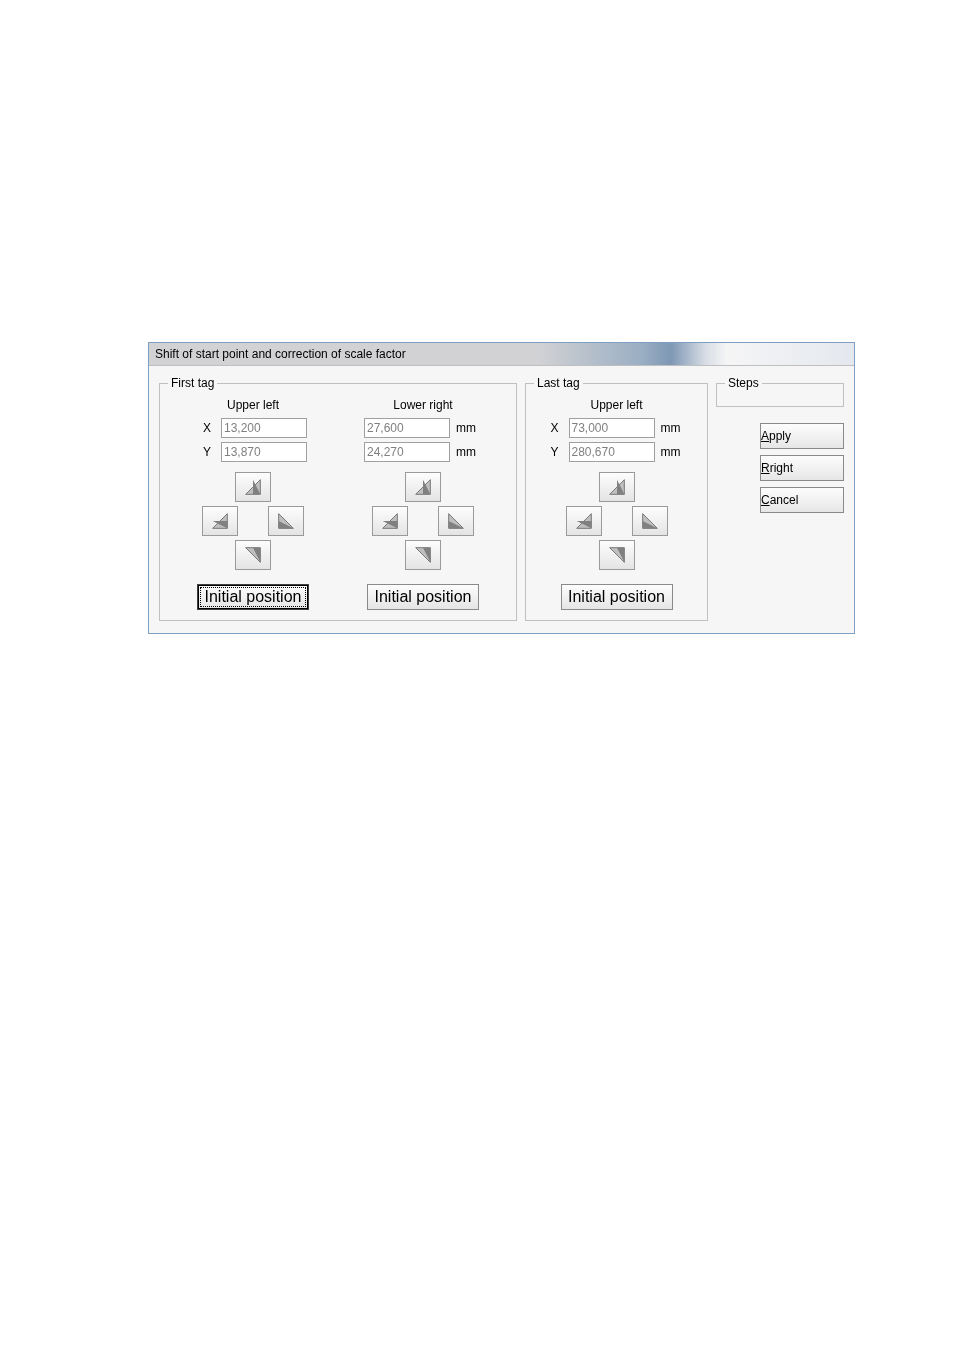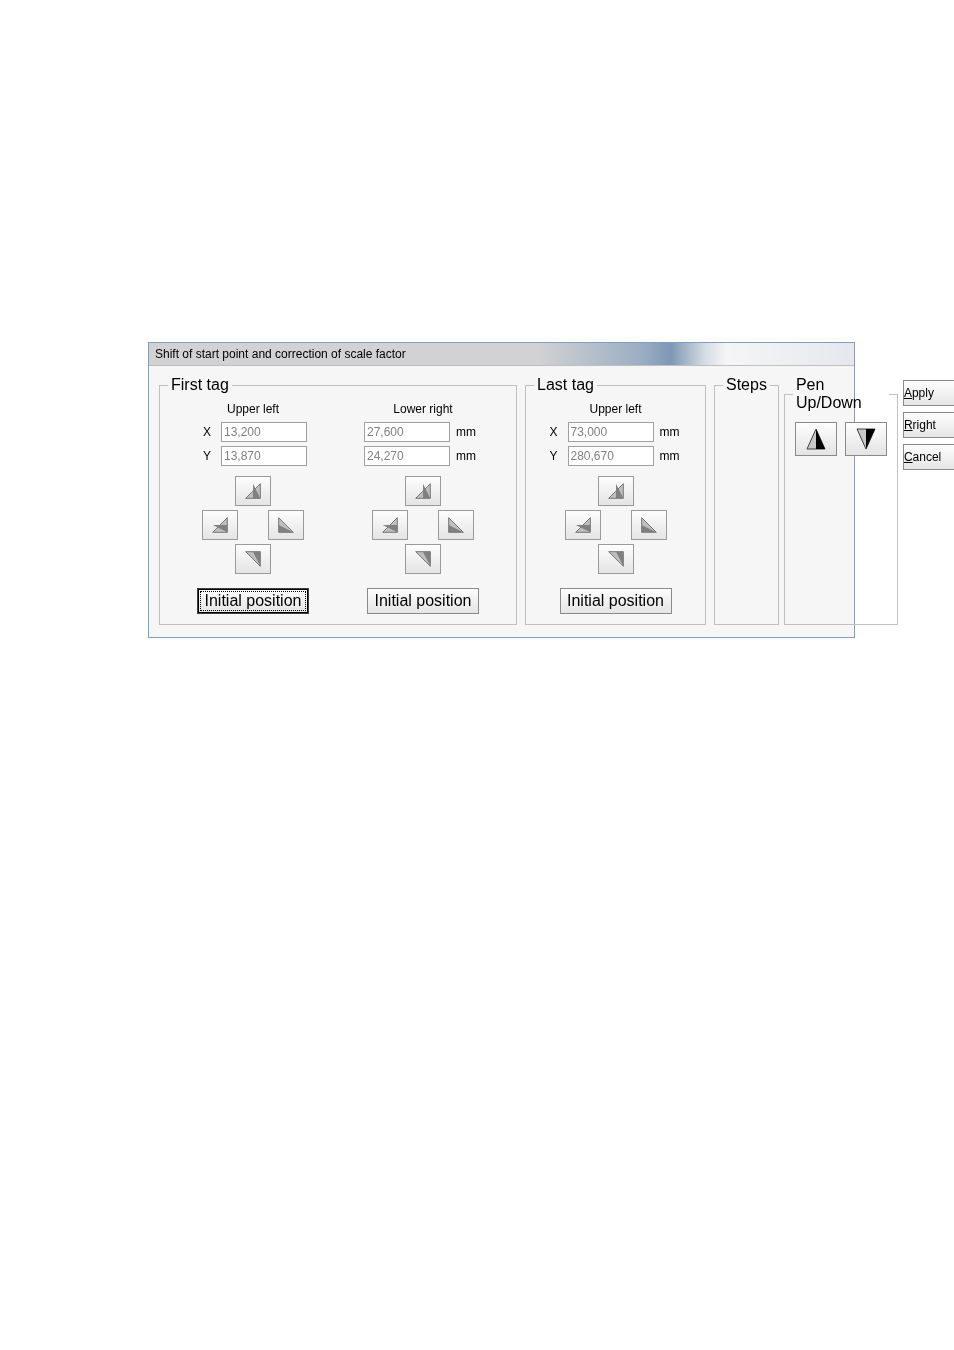--- a/index.html
+++ b/index.html
@@ -39,27 +39,27 @@
     box-sizing: border-box;
   }
   fieldset {
     border: 1px solid #c0c0c0;
     margin: 0;
     padding: 6px 8px 10px 8px;
     position: relative;
     box-sizing: border-box;
   }
   fieldset > legend {
-    font-size: 16px;
+    font-size: 12px;
     padding: 0 3px;
     color: #000;
   }
   .first-tag { width: 360px; }
   .last-tag  { width: 192px; }
-  .right-col { width: 130px; display:flex; flex-direction:row; gap:5px; }
+  .right-col { width: 130px; display:flex; flex-direction:column; gap:12px; }
   .steps-box { width: 128px; }
 
   .row {
     display: flex;
     align-items: center;
     height: 24px;
     gap: 6px;
   }
   .axis-label {
     width: 16px;
@@ -348,37 +348,20 @@
         </div>
       </div>
     </fieldset>
 
     <div class="right-col">
 
       <fieldset class="steps-box">
         <legend>Steps</legend>
       </fieldset>
 
-      <fieldset class="pen-box">
-        <legend>Pen Up/Down</legend>
-        <div class="pen-btns">
-          <div class="pen-btn">
-            <svg width="26" height="24" viewBox="0 0 26 24">
-              <polygon points="4,22 22,22 13,2" fill="#c9c9c9" stroke="#404040"></polygon>
-              <polygon points="13,2 22,22 13,22" fill="#000"></polygon>
-            </svg>
-          </div>
-          <div class="pen-btn">
-            <svg width="26" height="24" viewBox="0 0 26 24">
-              <polygon points="4,2 22,2 13,22" fill="#c9c9c9" stroke="#404040"></polygon>
-              <polygon points="13,22 22,2 13,2" fill="#000"></polygon>
-            </svg>
-          </div>
-        </div>
-      </fieldset>
 
       <div style="margin-top:4px;">
         <div class="action-btn">
           <span><span class="mnemonic">A</span><span>pply</span></span>
         </div>
         <div class="action-btn">
           <span><span class="mnemonic">R</span><span>right</span></span>
         </div>
         <div class="action-btn">
           <span><span class="mnemonic">C</span><span>ancel</span></span>

